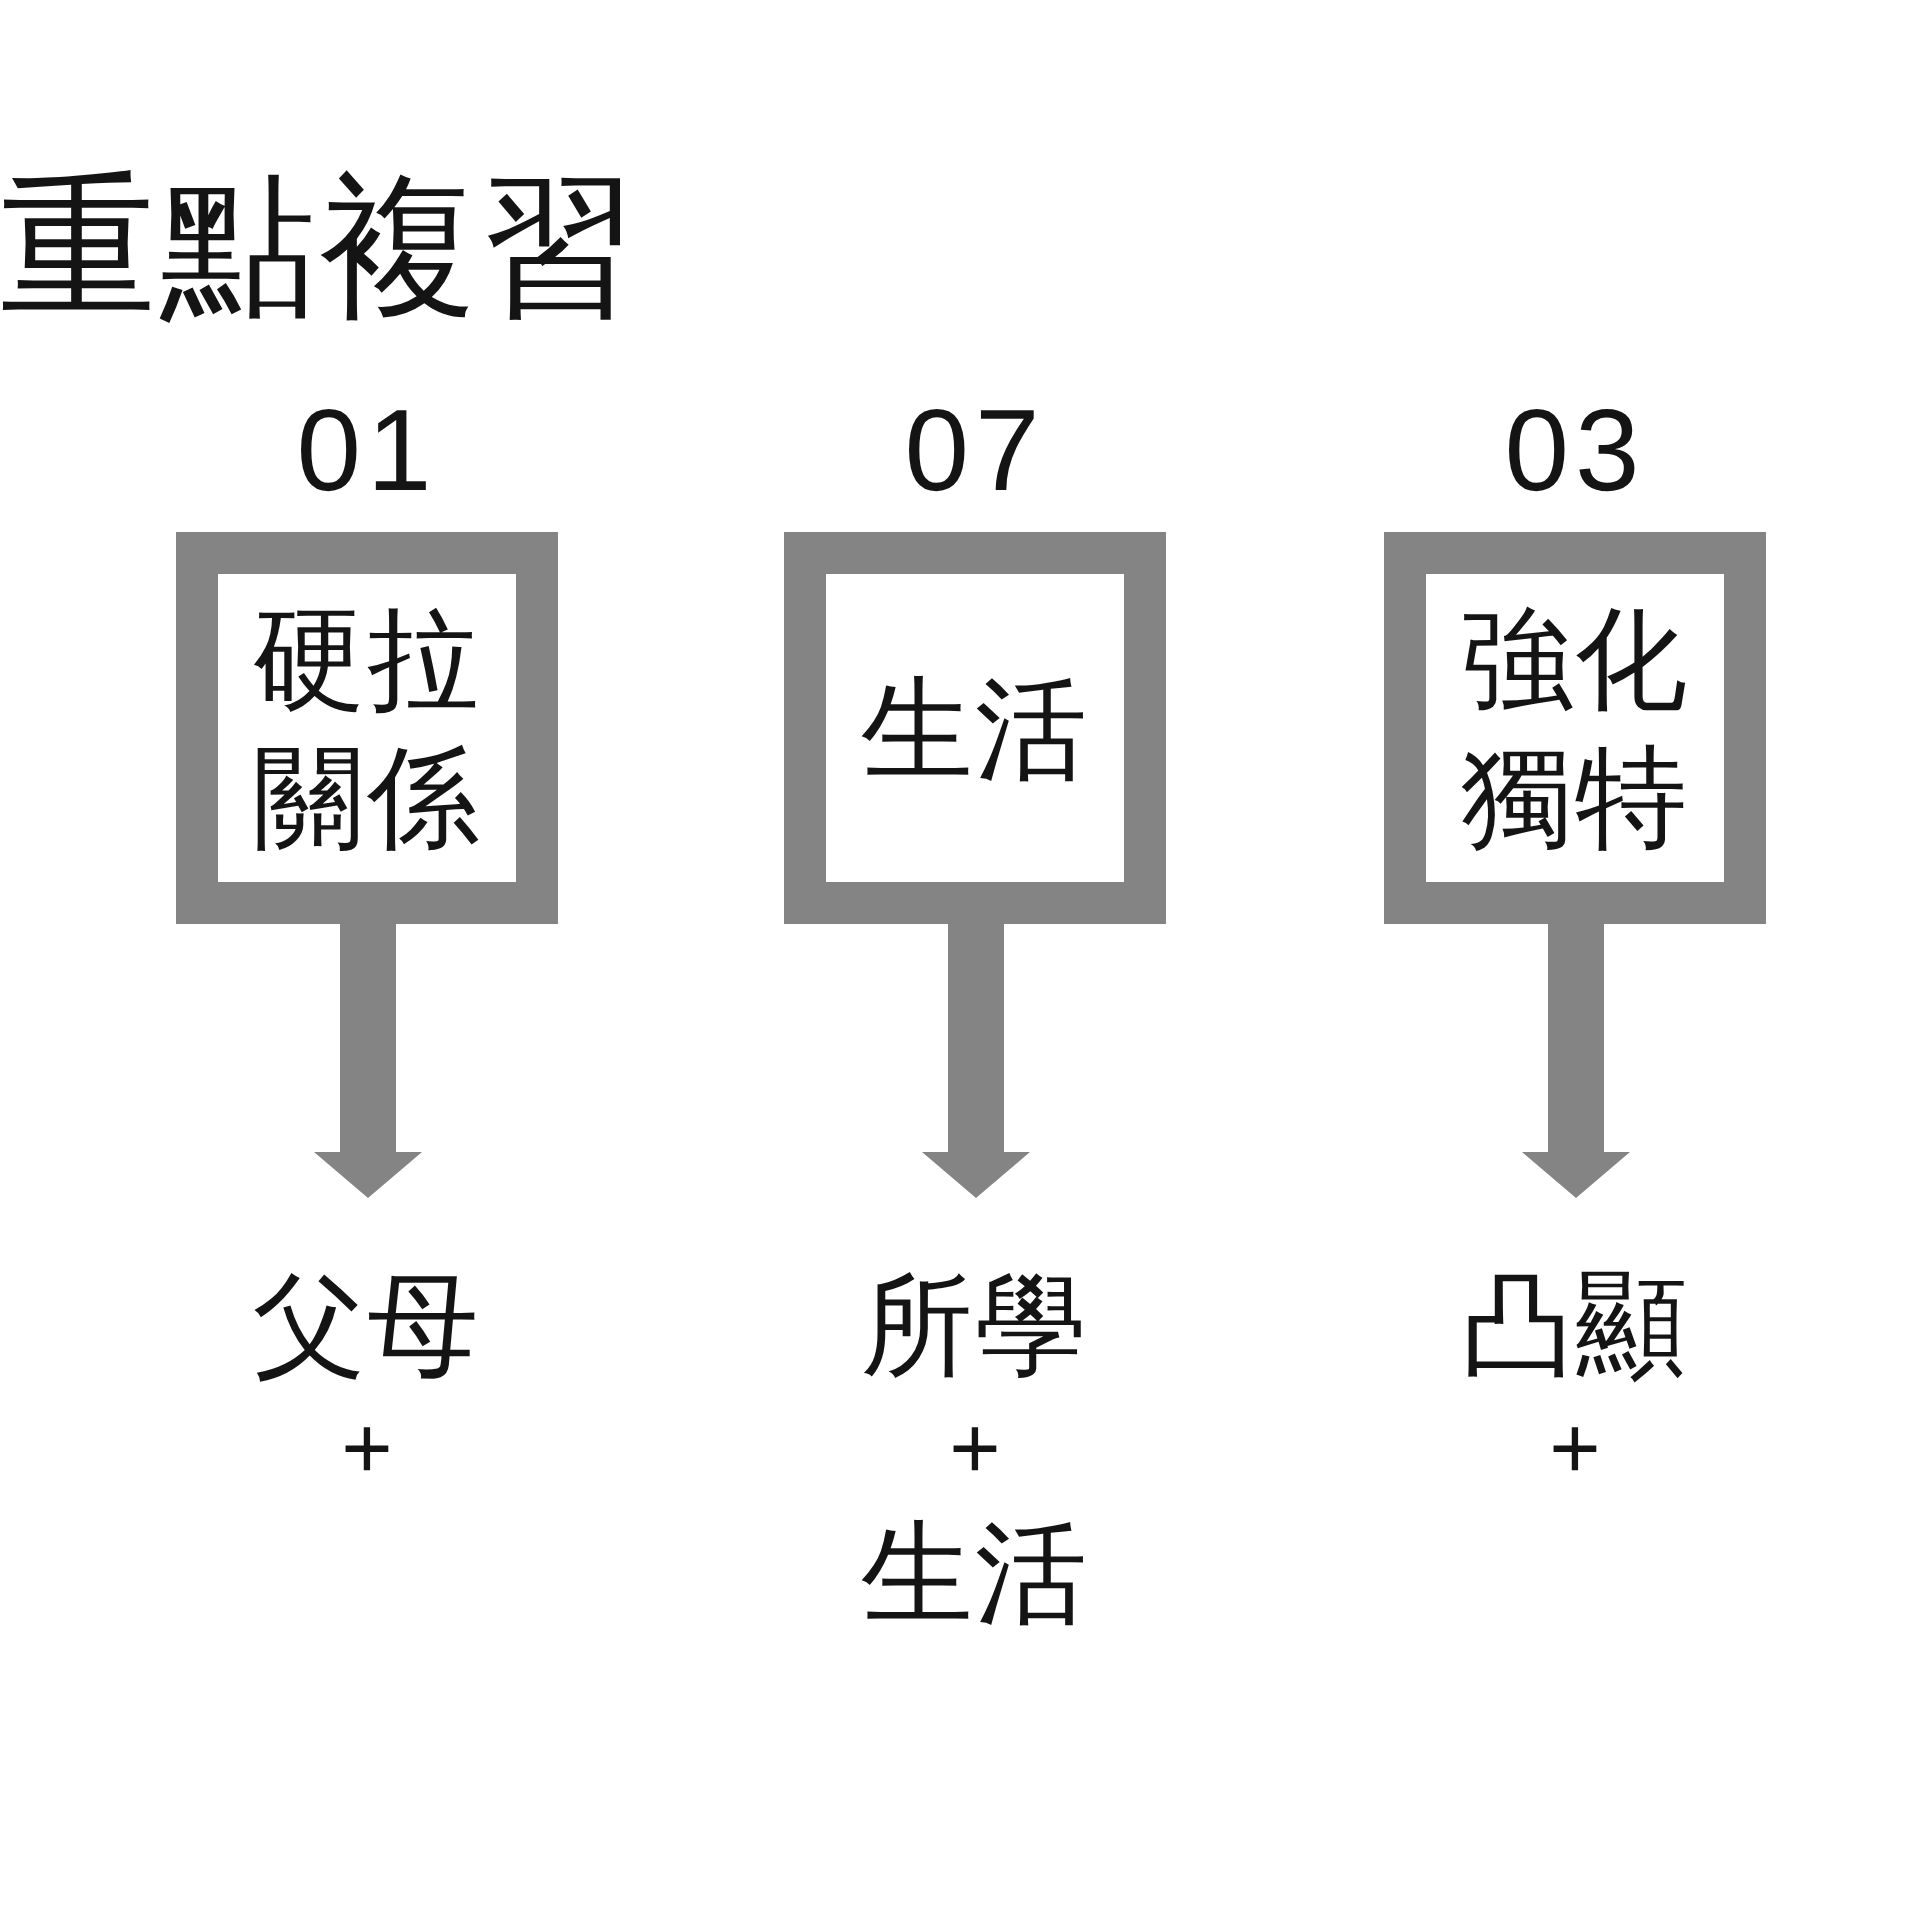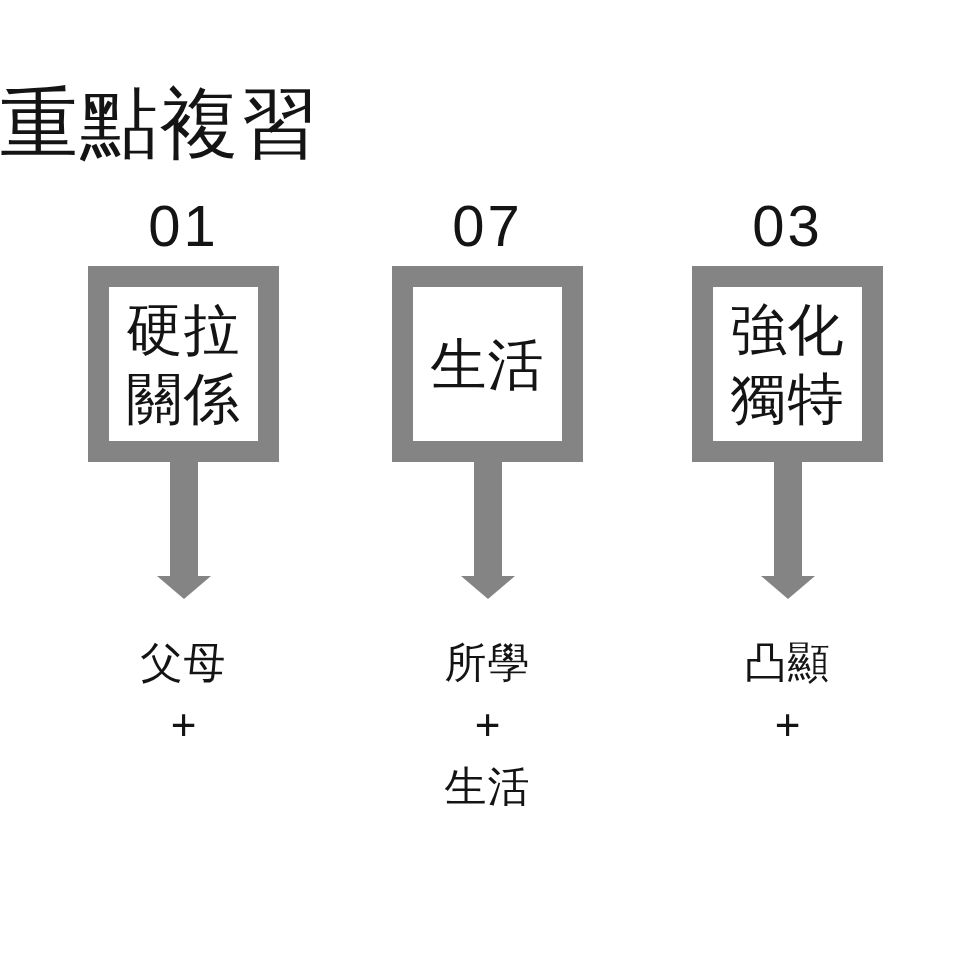--- a/index.html
+++ b/index.html
@@ -101,21 +101,21 @@
     border-top: 23px solid var(--gray);
   }
   .result {
     position: absolute;
     top: 631px;
     left: -40px;
     width: 271px;
     text-align: center;
   }
   .result-line {
-    font-size: 42px;
+    font-size: 56px;
     line-height: 64px;
     font-weight: 500;
     letter-spacing: 1px;
     white-space: nowrap;
     color: var(--text);
   }
   .result-plus {
     font-size: 44px;
     line-height: 60px;
     font-weight: 400;

